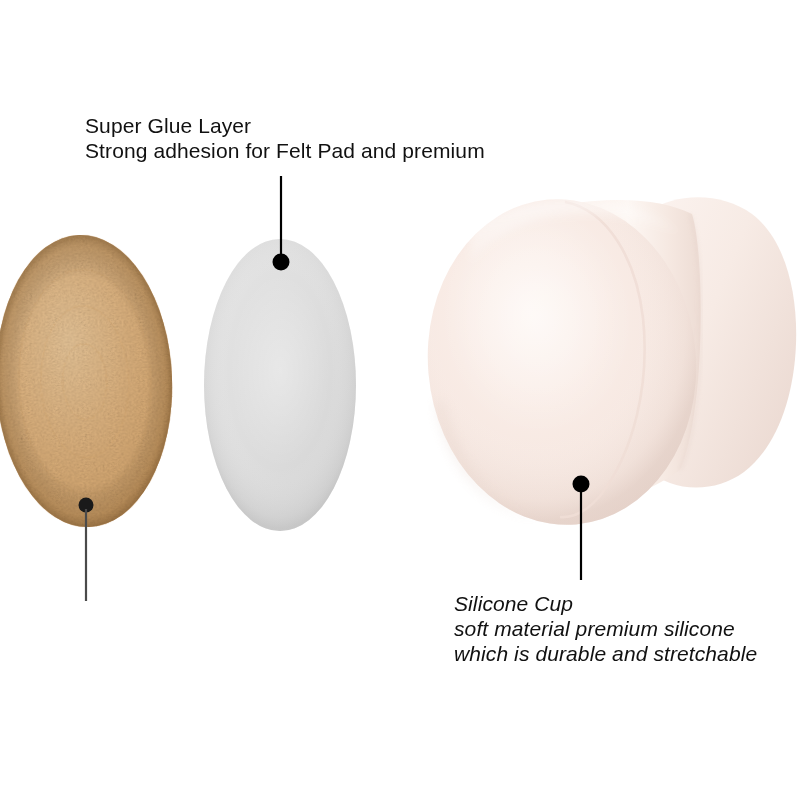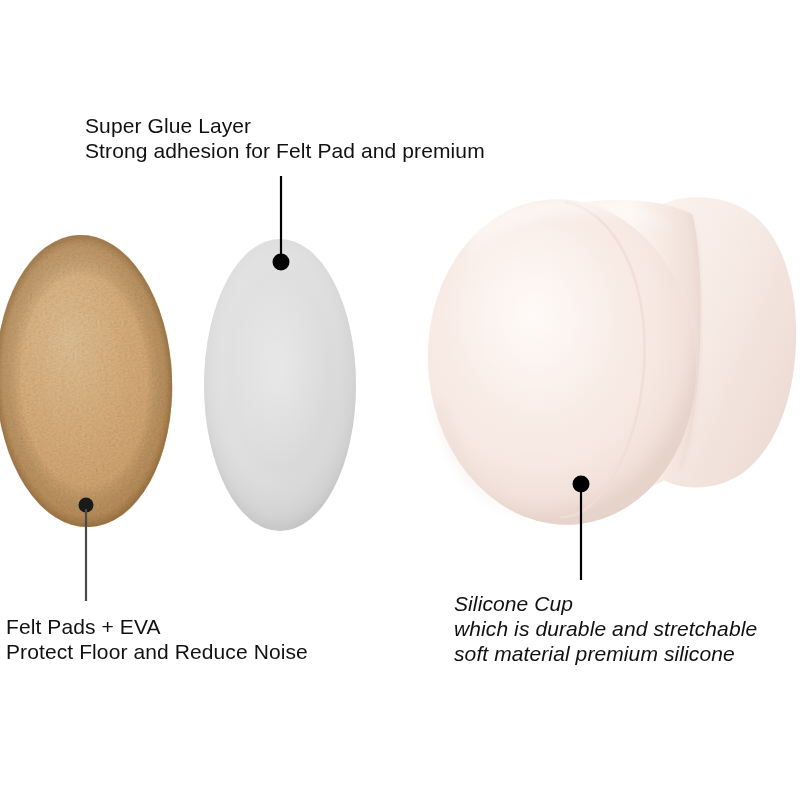--- a/index.html
+++ b/index.html
@@ -191,24 +191,20 @@
       <circle cx="581" cy="484" r="8.5" fill="#000000"></circle>
       <line x1="581" y1="488" x2="581" y2="580" stroke="#000000" stroke-width="2.2"></line>
     </g>
   </svg>
 
   <div class="callout" id="callout-glue">
     <span class="ln">Super Glue Layer</span>
     <span class="ln">Strong adhesion for Felt Pad and premium</span>
   </div>
 
-  <div class="callout" id="callout-felt">
-    <span class="ln">Felt Pads + EVA</span>
-    <span class="ln">Protect Floor and Reduce Noise</span>
-  </div>
 
   <div class="callout" id="callout-cup">
     <span class="ln">Silicone Cup</span>
+    <span class="ln">soft material premium silicone</span>
     <span class="ln">which is durable and stretchable</span>
-    <span class="ln">soft material premium silicone</span>
   </div>
 
 </div>
 
 </body></html>

